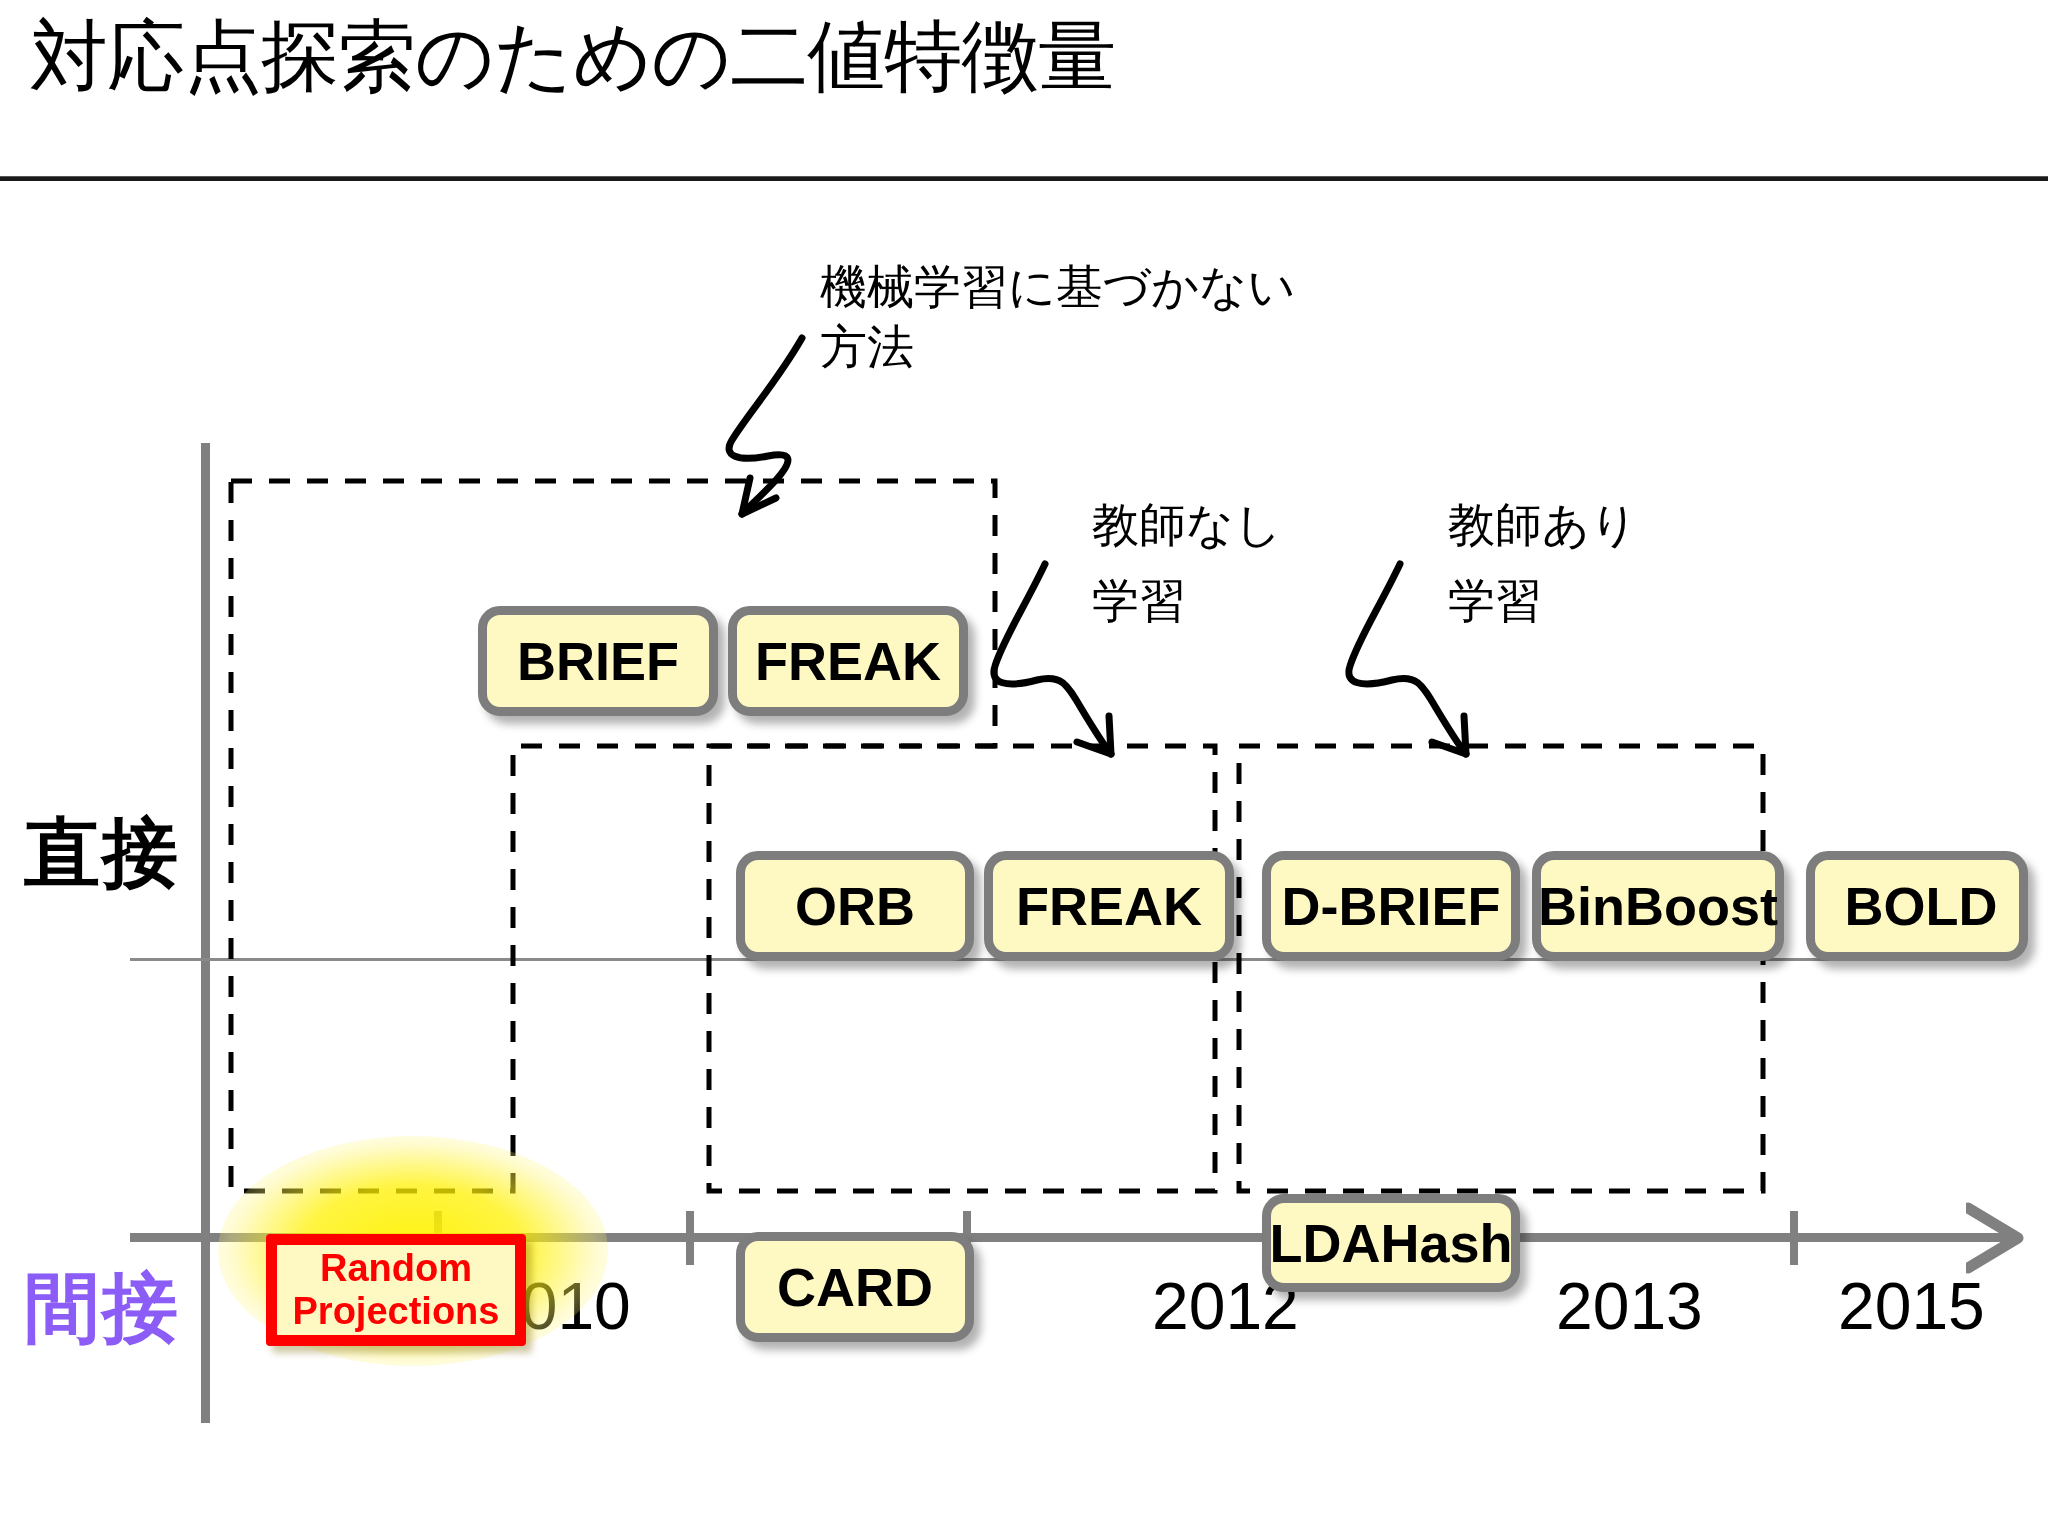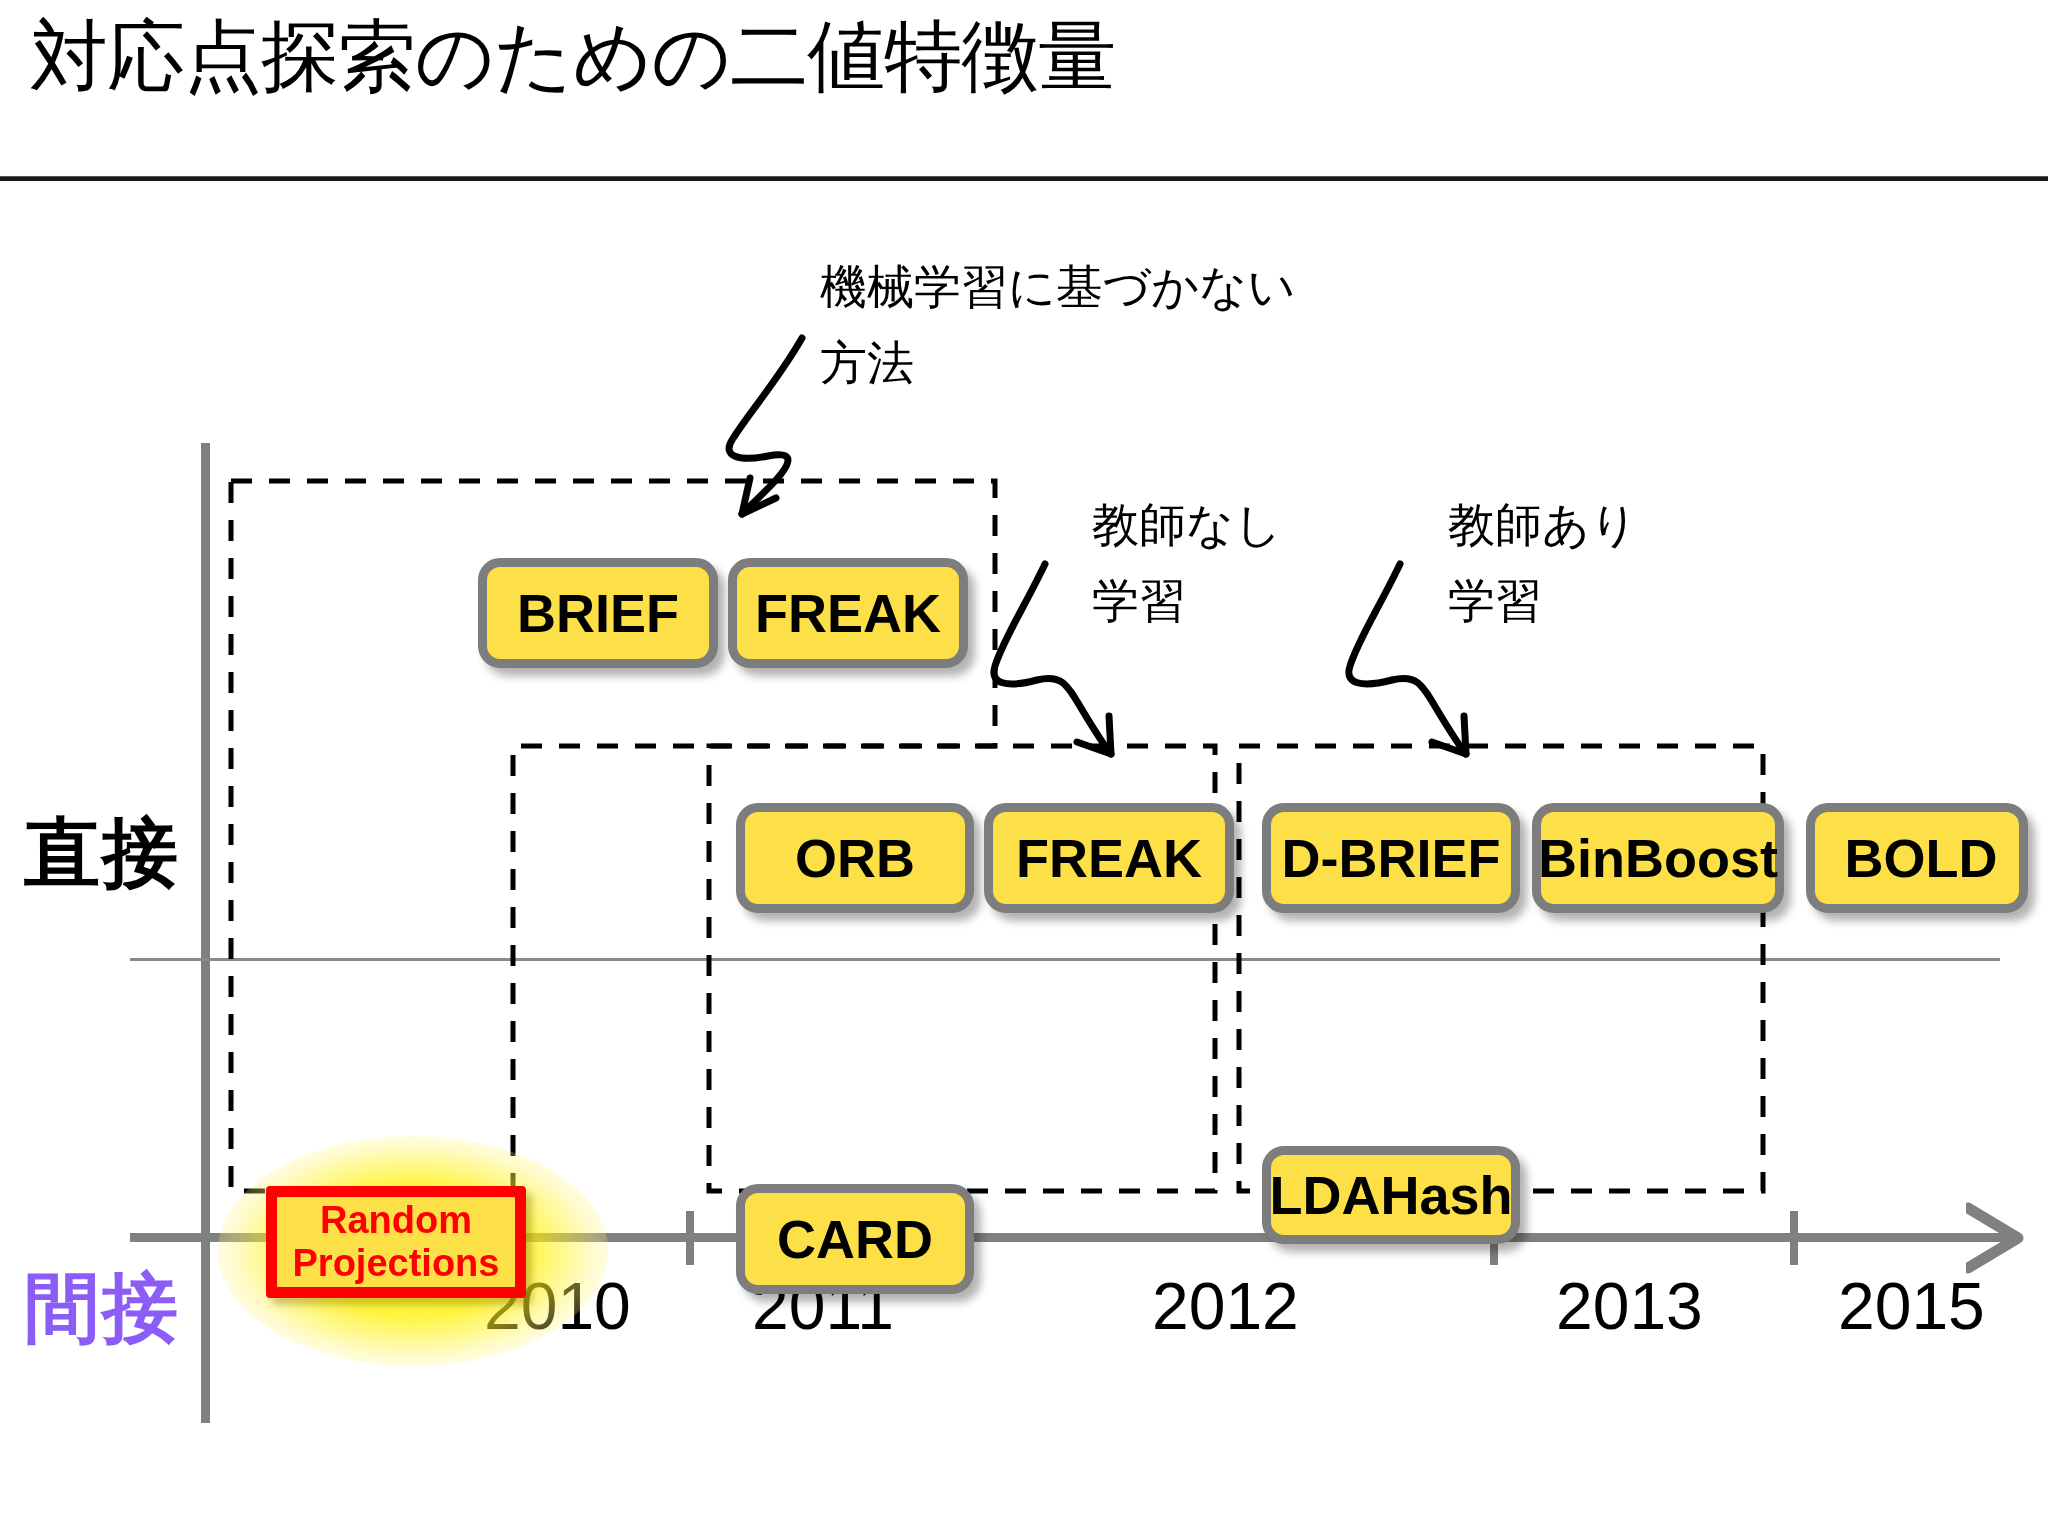--- a/index.html
+++ b/index.html
@@ -135,34 +135,35 @@
     position: absolute;
     left: 1236px;
     top: 565px;
     width: 530px;
     height: 451px;
   }
 
   
   .pill {
     position: absolute;
-    background: #fde047;
+    background: #fef9c3;
     border: 9px solid #7d7d7d;
     border-radius: 22px;
     box-shadow: 7px 8px 9px rgba(0,0,0,0.30);
     display: flex;
     align-items: center;
     justify-content: center;
     box-sizing: border-box;
     color: #000000;
     font-weight: bold;
     font-size: 54px;
     line-height: 1.05;
     text-align: center;
     white-space: nowrap;
+    margin-top: 48px;
   }
   .pill.highlight {
     border-color: #ff0000;
     color: #ff0000;
     font-size: 38px;
     line-height: 1.12;
     white-space: normal;
     box-shadow: 6px 7px 7px rgba(120,100,0,0.35);
   }
   .glow {
@@ -234,21 +235,21 @@
     </svg>
   </div>
 
   <div id="group-sup">
     <svg width="530" height="451" viewBox="0 0 530 451">
       <rect x="3" y="3" width="524" height="445" fill="none" stroke="#000000" stroke-width="5" stroke-dasharray="21,17"></rect>
     </svg>
   </div>
 
   <div class="annot" style="left:820px; top:80px;">機械学習に基づかない</div>
-  <div class="annot" style="left:820px; top:156px;">方法</div>
+  <div class="annot" style="left:820px; top:140px;">方法</div>
 
   <div class="annot" style="left:1092px; top:318px;">教師なし</div>
   <div class="annot" style="left:1092px; top:394px;">学習</div>
 
   <div class="annot" style="left:1448px; top:318px;">教師あり</div>
   <div class="annot" style="left:1448px; top:394px;">学習</div>
 
   <div class="squiggle" style="left:690px; top:150px; width:190px; height:190px;">
     <svg width="190" height="190" viewBox="0 0 190 190">
       <path d="M112 10 C 88 52, 58 86, 42 112 C 32 128, 48 134, 78 128

